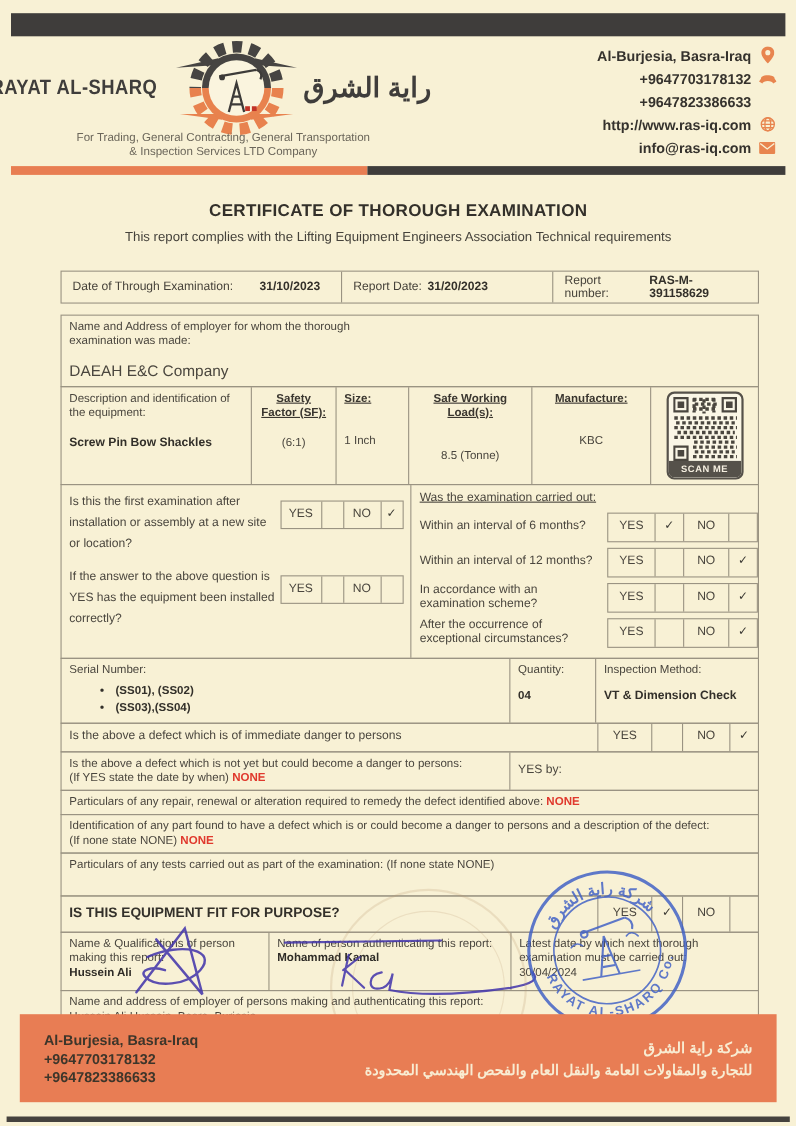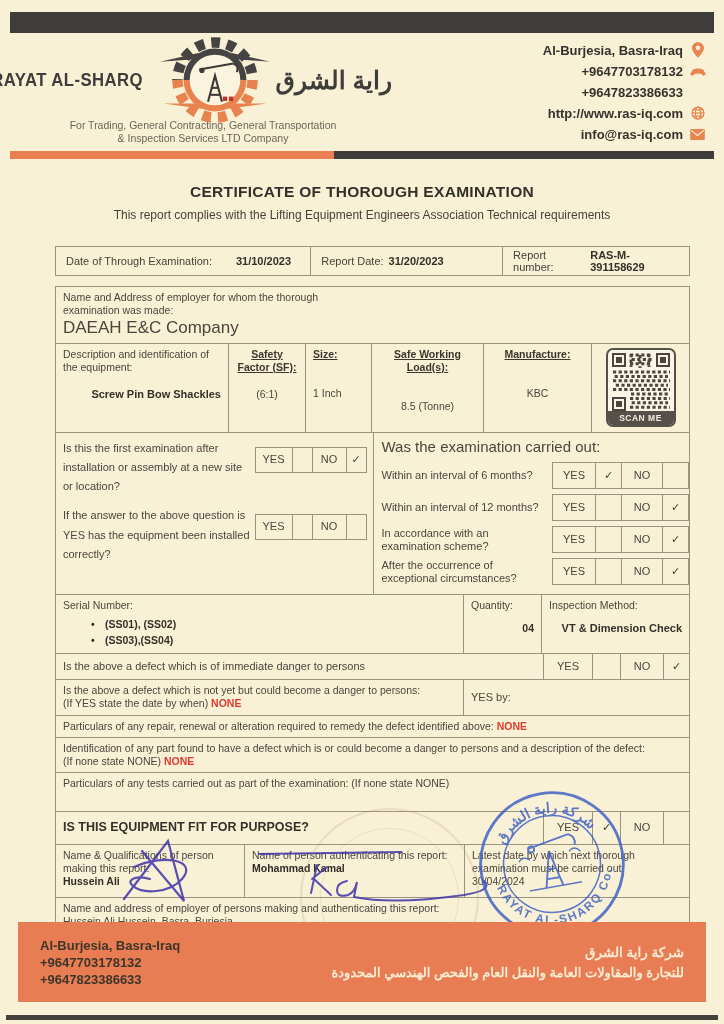--- a/index.html
+++ b/index.html
@@ -31,21 +31,21 @@
   .meta-row{margin:24px 34px 0 55px;border:1px solid #9a9382;display:flex;height:28px;align-items:center;font-size:11px;}
   .meta-cell{padding:0 10px;height:100%;display:flex;align-items:center;gap:5px;}
   .meta-cell+.meta-cell{border-left:1px solid #9a9382;}
   .meta-cell .v{font-weight:bold;color:#33302a;}
   .m1{width:37%;gap:24px;}.m2{width:27%;}.m3{flex:1;}
 
   .doc-table{margin:11px 34px 0 55px;font-size:10.5px;line-height:1.25;color:#4a463e;}
   .trow{display:flex;border:1px solid #9a9382;margin-top:-1px;background:transparent;}
   .tcell{padding:4px 7px;box-sizing:border-box;}
   .tcell+.tcell{border-left:1px solid #9a9382;}
-  .val-bold{font-weight:bold;color:#33302a;text-align:right;}
+  .val-bold{font-weight:bold;color:#33302a;}
   .red{color:#e0392d;font-weight:bold;}
   .green{color:#58b44e;}
   
   .rowA{min-height:46px;}
   .rowA .tcell{width:50%;}
   
   .rowB{min-height:88px;}
   .colDesc{width:172px;}.colSF{width:77px;text-align:center;}.colSize{width:66px;}
   .colSWL{width:112px;text-align:center;}.colMan{width:108px;text-align:center;}.colQR{flex:1;display:flex;align-items:center;justify-content:center;}
   .eq-head{font-weight:bold;text-decoration:underline;color:#3a362f;}
@@ -56,21 +56,21 @@
   
   .rowC{min-height:130px;}
   .qleft{width:50%;padding:6px 6px 4px 7px;box-sizing:border-box;}
   .qright{flex:1;border-left:1px solid #9a9382;padding:5px 0 4px 8px;box-sizing:border-box;}
   .qgroup{display:flex;align-items:flex-start;margin-bottom:10px;}
   .qtext{flex:1;font-size:11px;line-height:1.75;padding-right:4px;}
   .ynbox{display:flex;border:1px solid #9a9382;height:24px;margin-top:8px;}
   .ynbox .yn{display:flex;align-items:center;justify-content:center;font-size:11px;}
   .ynbox .yn+.yn{border-left:1px solid #9a9382;}
   .ynL1{width:36px;}.ynM1{width:19px;}.ynL2{width:33px;}.ynM2{width:19px;}
-  .q-heading{font-size:15px;margin-bottom:6px;}
+  .q-heading{font-size:11px;margin-bottom:6px;text-decoration:underline;}
   .qr-row{display:flex;align-items:center;margin-bottom:5px;}
   .qr-row .qtext{line-height:1.2;}
   .yntab{display:flex;border:1px solid #9a9382;height:25px;margin-right:0;}
   .yntab .yn{display:flex;align-items:center;justify-content:center;font-size:11px;}
   .yntab .yn+.yn{border-left:1px solid #9a9382;}
   .ynA{width:42px;}.ynB{width:25px;}.ynC{width:40px;}.ynD{width:25px;}
   .check{font-size:12px;color:#3c3a34;}
   
   .rowD{min-height:58px;}
   .serialCell{width:407px;}
@@ -235,21 +235,21 @@
       <span>Report number:</span>
       <span class="v">RAS-M-391158629</span>
     </div>
   </div>
 
   <div class="doc-table">
 
     <div class="trow rowA">
       <div class="tcell">
         <div>Name and Address of employer for whom the thorough examination was made:</div>
-        <div style="margin-top:0;font-size:17px;">DAEAH E&amp;C Company</div>
+        <div style="margin-top:12px;font-size:14px;">DAEAH E&amp;C Company</div>
       </div>
     </div>
 
     <div class="trow rowB">
       <div class="tcell colDesc">
         <div>Description and identification of the equipment:</div>
         <div class="val-bold eq-val" style="font-size:11px;">Screw Pin Bow Shackles</div>
       </div>
       <div class="tcell colSF">
         <div class="eq-head">Safety Factor (SF):</div>

